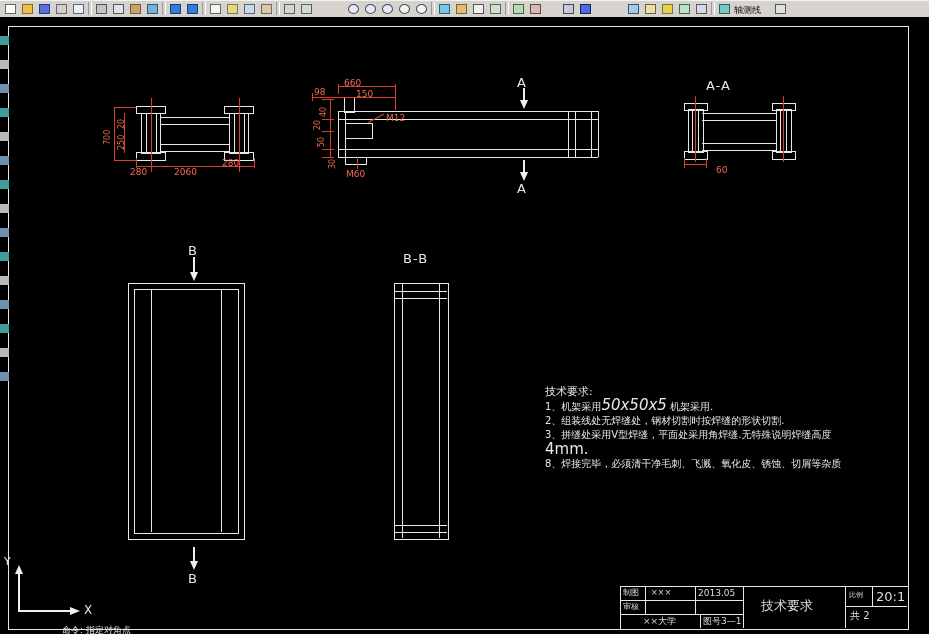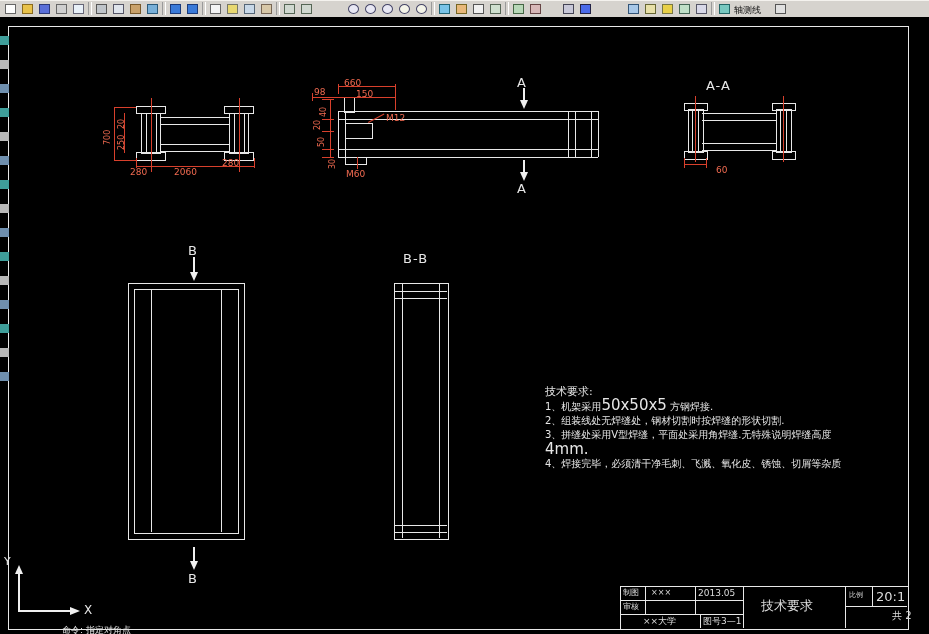--- a/index.html
+++ b/index.html
@@ -21,21 +21,21 @@
   .rect{position:absolute;border:1px solid #e8e8e8;background:transparent;}
   .t{position:absolute;color:#f06a50;font-size:9px;line-height:1;white-space:nowrap;}
   .t.w{color:#e6e6e6;}
   .t.big{font-size:13px;letter-spacing:1px;}
   .rot{transform:rotate(-90deg);transform-origin:0 0;font-size:8px;}
   .ar-d{position:absolute;width:0;height:0;border-left:4px solid transparent;border-right:4px solid transparent;border-top:9px solid #f0f0f0;}
   .ar-u{position:absolute;width:0;height:0;border-left:4px solid transparent;border-right:4px solid transparent;border-bottom:9px solid #f0f0f0;}
   .ar-r{position:absolute;width:0;height:0;border-top:4px solid transparent;border-bottom:4px solid transparent;border-left:10px solid #f0f0f0;}
   .pal{position:absolute;left:0;width:9px;height:9px;}
   .tech{position:absolute;color:#e6e6e6;font-size:10px;line-height:1;white-space:nowrap;}
-  .tech .bigseg{font-size:15px;}
+  .tech .bigseg{font-size:15px;font-style:italic;}
   .tt{position:absolute;color:#dcdcdc;line-height:1;white-space:nowrap;}
 </style>
 </head>
 <body>
 
 <div class="screen">
 
   <div class="toolbar">
     <div class="tb" style="left:2px">
         <i style="background:#fdfdfd;border:1px solid #666"></i>
@@ -309,47 +309,47 @@
     <div class="v" style="left:439px;top:283px;height:255px"></div>
     <div class="h" style="left:394px;top:291px;width:53px"></div>
     <div class="h" style="left:394px;top:298px;width:53px"></div>
     <div class="h" style="left:394px;top:525px;width:53px"></div>
     <div class="h" style="left:394px;top:532px;width:53px"></div>
   </div>
 
   <div>
     <div class="tech" style="left:545px;top:386px;font-size:11px">技术要求:</div>
     <div class="tech" style="left:545px;top:398px">
-      <span>1、机架采用</span><span class="bigseg">50x50x5</span><span> 方钢焊接.</span>
+      <span>1、机架采用</span><span class="bigseg">50x50x5</span><span> 机架采用.</span>
     </div>
     <div class="tech" style="left:545px;top:416px">2、组装线处无焊缝处，钢材切割时按焊缝的形状切割.</div>
     <div class="tech" style="left:545px;top:430px">3、拼缝处采用V型焊缝，平面处采用角焊缝.无特殊说明焊缝高度</div>
     <div class="tech bigseg" style="left:545px;top:442px;font-size:15px">4mm.</div>
-    <div class="tech" style="left:545px;top:459px">4、焊接完毕，必须清干净毛刺、飞溅、氧化皮、锈蚀、切屑等杂质</div>
+    <div class="tech" style="left:545px;top:459px">8、焊接完毕，必须清干净毛刺、飞溅、氧化皮、锈蚀、切屑等杂质</div>
   </div>
 
   <div>
     <div class="rect" style="left:620px;top:586px;width:287px;height:42px"></div>
     <div class="v" style="left:645px;top:586px;height:28px"></div>
     <div class="v" style="left:695px;top:586px;height:28px"></div>
     <div class="v" style="left:743px;top:586px;height:42px"></div>
     <div class="v" style="left:845px;top:586px;height:42px"></div>
     <div class="v" style="left:872px;top:586px;height:20px"></div>
     <div class="h" style="left:620px;top:600px;width:123px"></div>
     <div class="h" style="left:620px;top:614px;width:123px"></div>
     <div class="h" style="left:845px;top:606px;width:62px"></div>
     <div class="v" style="left:700px;top:614px;height:14px"></div>
     <span class="tt" style="left:623px;top:589px;font-size:8px">制图</span>
     <span class="tt" style="left:651px;top:589px;font-size:8px">×××</span>
     <span class="tt" style="left:698px;top:589px;font-size:9px">2013.05</span>
     <span class="tt" style="left:623px;top:603px;font-size:8px">审核</span>
     <span class="tt" style="left:761px;top:599px;font-size:13px">技术要求</span>
     <span class="tt" style="left:849px;top:592px;font-size:7px">比例</span>
     <span class="tt" style="left:876px;top:590px;font-size:13px">20:1</span>
-    <span class="tt" style="left:892px;top:611px;font-size:10px">共 2</span>
+    <span class="tt" style="left:850px;top:611px;font-size:10px">共 2</span>
     <span class="tt" style="left:643px;top:617px;font-size:9px">××大学</span>
     <span class="tt" style="left:703px;top:617px;font-size:9px">图号3—1</span>
   </div>
 
   <div>
     <div style="position:absolute;left:18px;top:610px;width:52px;height:2px;background:#f0f0f0"></div>
     <div class="ar-r" style="left:70px;top:607px"></div>
     <span class="t w" style="left:84px;top:604px;font-size:12px">X</span>
     <div style="position:absolute;left:18px;top:574px;width:2px;height:38px;background:#f0f0f0"></div>
     <div class="ar-u" style="left:15px;top:565px"></div>

